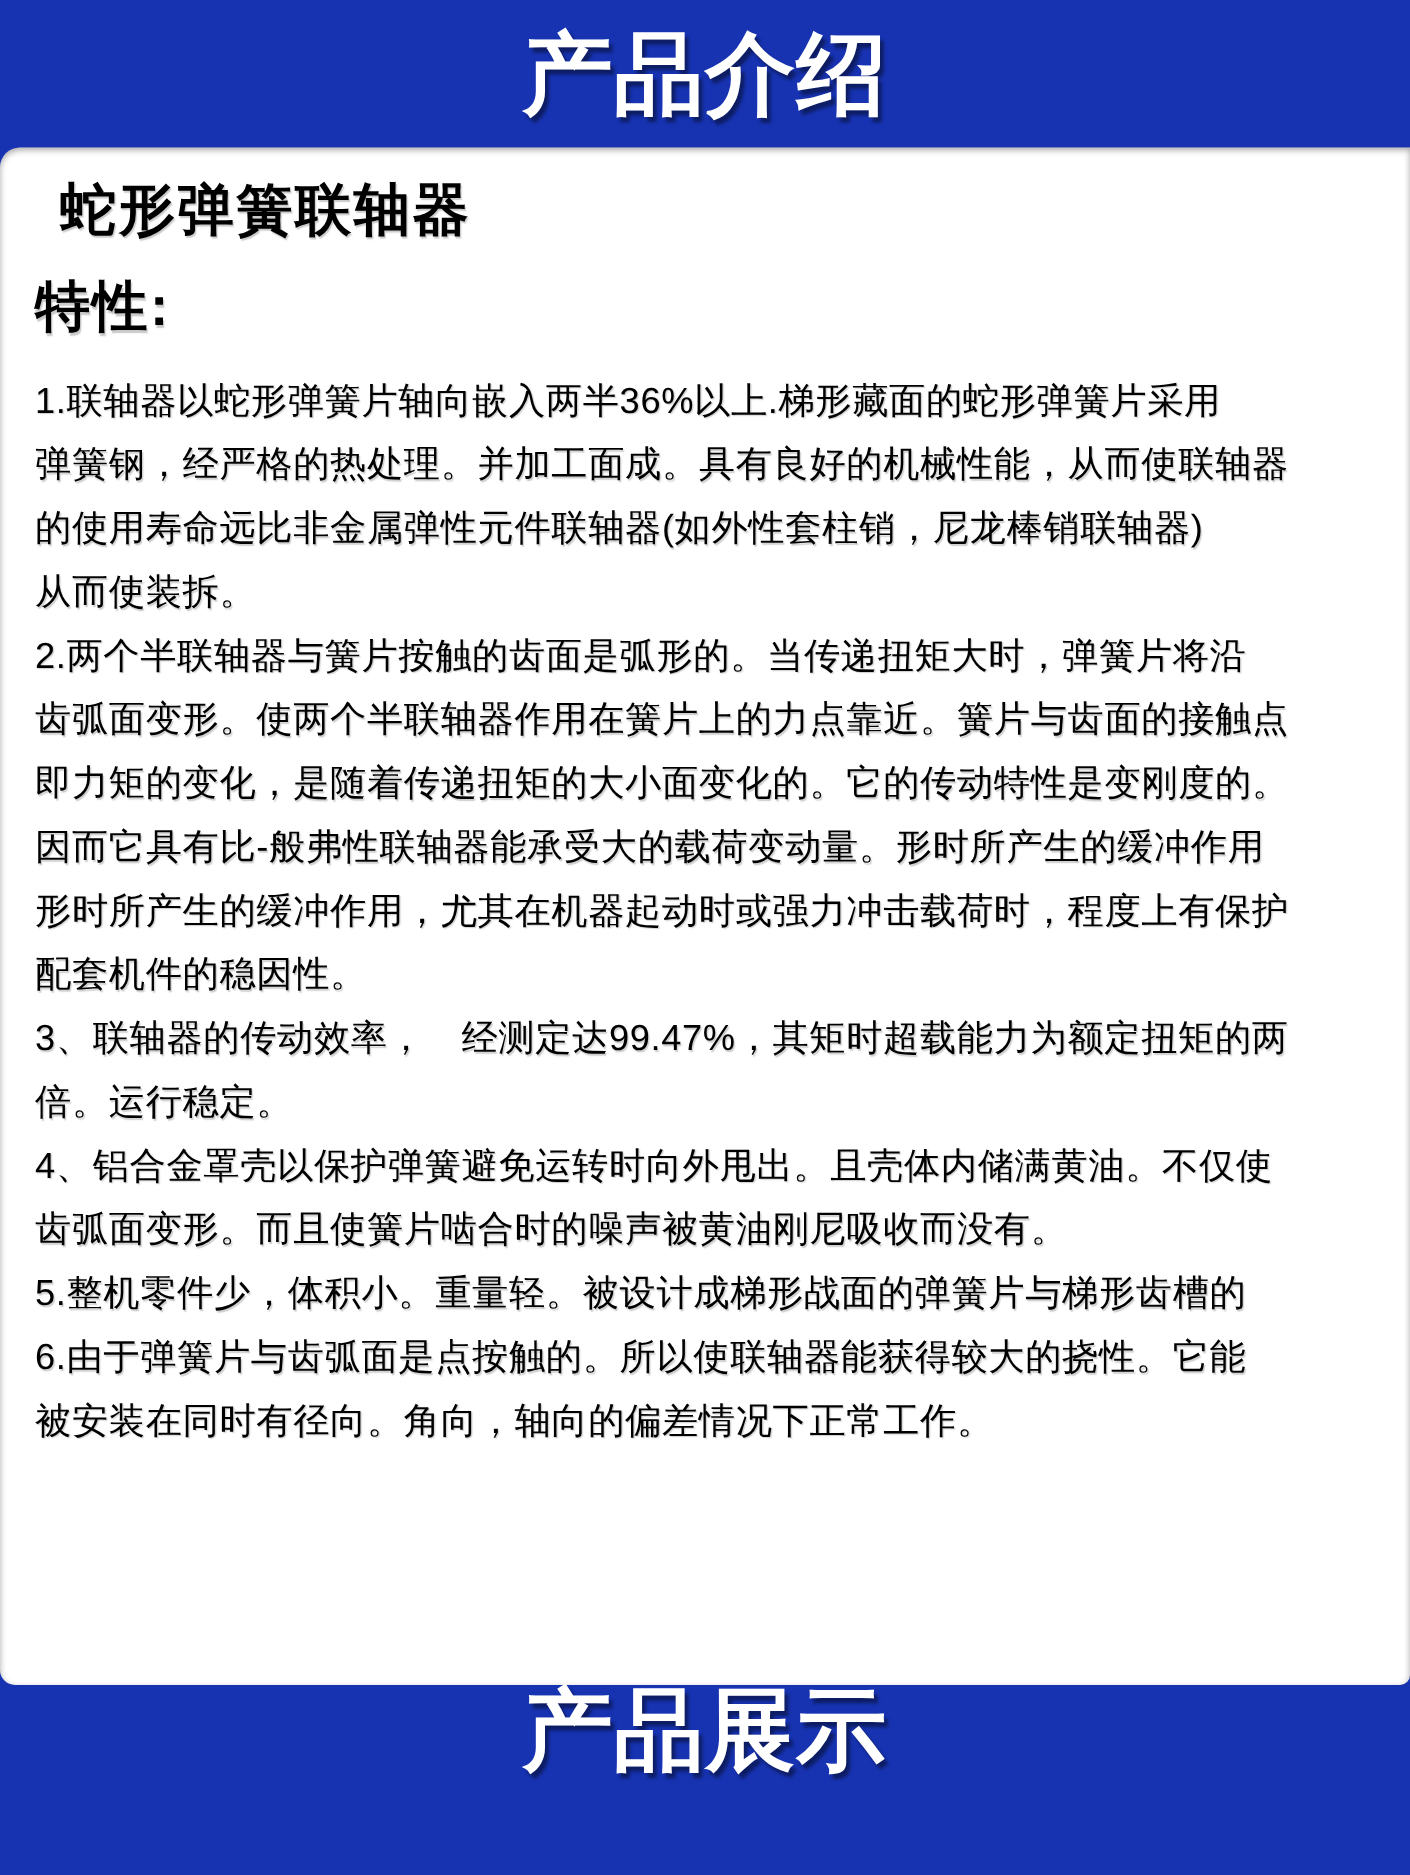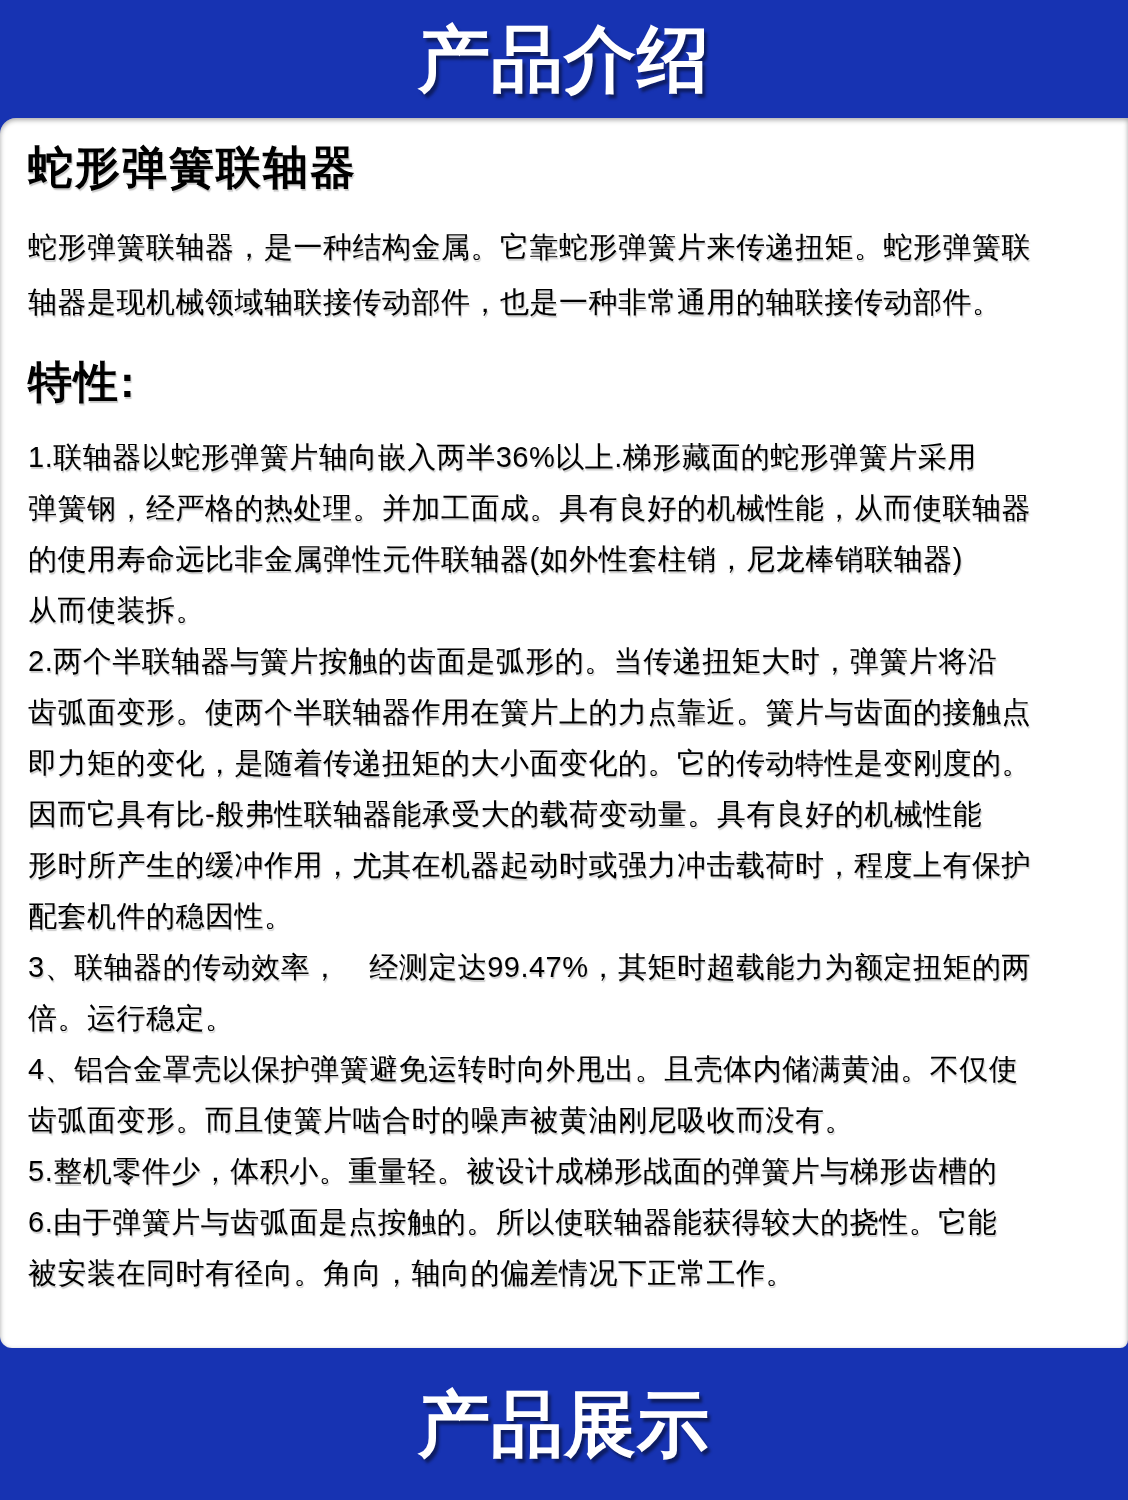--- a/index.html
+++ b/index.html
@@ -46,20 +46,21 @@
   }
   .product-title {
     font-family: "DejaVu Serif", serif;
     font-weight: bold;
     font-size: 45px;
     line-height: 52px;
     color: var(--text-color);
     letter-spacing: 2px;
     white-space: nowrap;
     text-shadow: 1px 2px 1px rgba(100,100,100,0.35);
+    margin-left: 20px;
   }
   .intro-block { margin-top: 26px; }
   .text-line {
     font-size: 29px;
     line-height: 55px;
     color: var(--text-color);
     letter-spacing: 0.5px;
     white-space: nowrap;
     text-shadow: 1px 1.5px 1px rgba(110,110,110,0.35);
   }
@@ -71,55 +72,50 @@
     line-height: 52px;
     letter-spacing: 2px;
     color: var(--text-color);
     text-shadow: 1px 2px 1px rgba(100,100,100,0.35);
   }
   .features-block { margin-top: 24px; }
   .features-block .text-line { line-height: 51px; }
   .bottom-banner {
     height: 152px;
     display: flex;
-    align-items: center;
     justify-content: center;
     background: var(--banner-blue);
     border-radius: 0 6px 0 0;
   }
 </style>
 </head>
 <body>
 
 <div class="page">
 
   <div class="top-banner">
     <div class="banner-title">产品介绍</div>
   </div>
 
   <div class="content-card">
 
     <div class="product-title">蛇形弹簧联轴器</div>
 
-    <div class="intro-block">
-      <div class="text-line">蛇形弹簧联轴器，是一种结构金属。它靠蛇形弹簧片来传递扭矩。蛇形弹簧联</div>
-      <div class="text-line">轴器是现机械领域轴联接传动部件，也是一种非常通用的轴联接传动部件。</div>
-    </div>
 
     <div class="features-heading">特性:</div>
 
     <div class="features-block">
       <div class="text-line">1.联轴器以蛇形弹簧片轴向嵌入两半36%以上.梯形藏面的蛇形弹簧片采用</div>
       <div class="text-line">弹簧钢，经严格的热处理。并加工面成。具有良好的机械性能，从而使联轴器</div>
       <div class="text-line">的使用寿命远比非金属弹性元件联轴器(如外性套柱销，尼龙棒销联轴器)</div>
       <div class="text-line">从而使装拆。</div>
       <div class="text-line">2.两个半联轴器与簧片按触的齿面是弧形的。当传递扭矩大时，弹簧片将沿</div>
       <div class="text-line">齿弧面变形。使两个半联轴器作用在簧片上的力点靠近。簧片与齿面的接触点</div>
       <div class="text-line">即力矩的变化，是随着传递扭矩的大小面变化的。它的传动特性是变刚度的。</div>
-      <div class="text-line">因而它具有比-般弗性联轴器能承受大的载荷变动量。具有良好的机械性能</div>
+      <div class="text-line">因而它具有比-般弗性联轴器能承受大的载荷变动量。形时所产生的缓冲作用</div>
       <div class="text-line">形时所产生的缓冲作用，尤其在机器起动时或强力冲击载荷时，程度上有保护</div>
       <div class="text-line">配套机件的稳因性。</div>
       <div class="text-line">3、联轴器的传动效率，　经测定达99.47%，其矩时超载能力为额定扭矩的两</div>
       <div class="text-line">倍。运行稳定。</div>
       <div class="text-line">4、铝合金罩壳以保护弹簧避免运转时向外甩出。且壳体内储满黄油。不仅使</div>
       <div class="text-line">齿弧面变形。而且使簧片啮合时的噪声被黄油刚尼吸收而没有。</div>
       <div class="text-line">5.整机零件少，体积小。重量轻。被设计成梯形战面的弹簧片与梯形齿槽的</div>
       <div class="text-line">6.由于弹簧片与齿弧面是点按触的。所以使联轴器能获得较大的挠性。它能</div>
       <div class="text-line">被安装在同时有径向。角向，轴向的偏差情况下正常工作。</div>
     </div>

